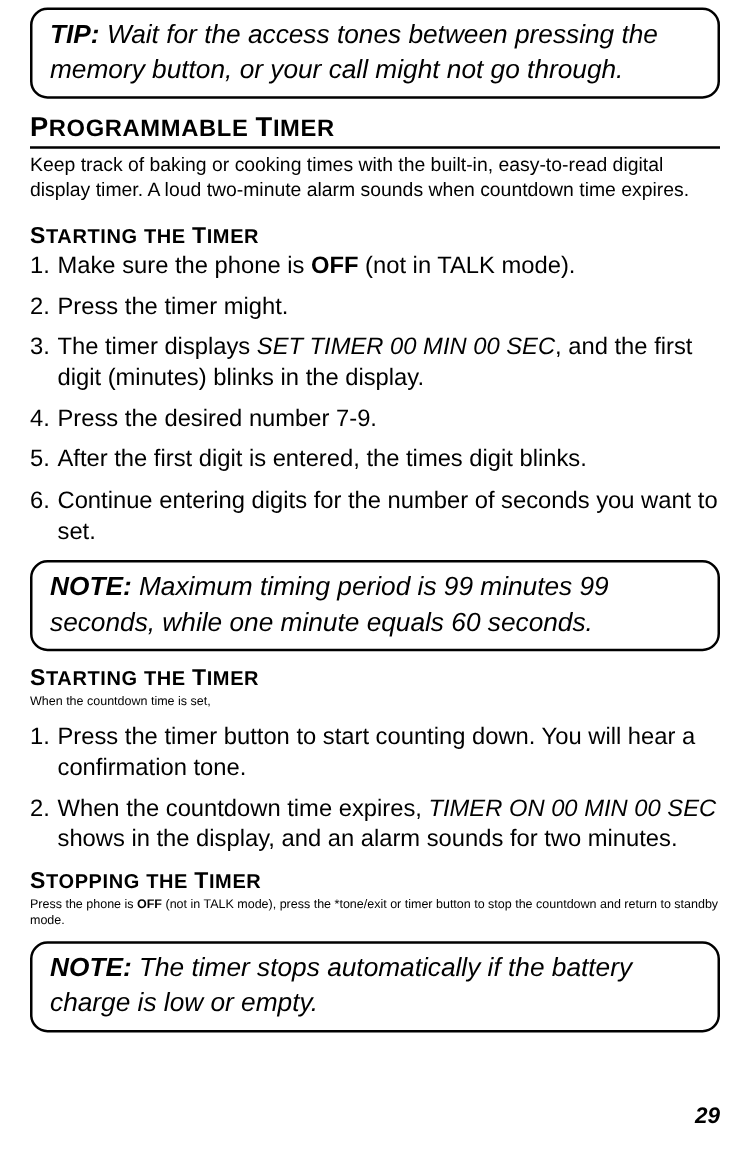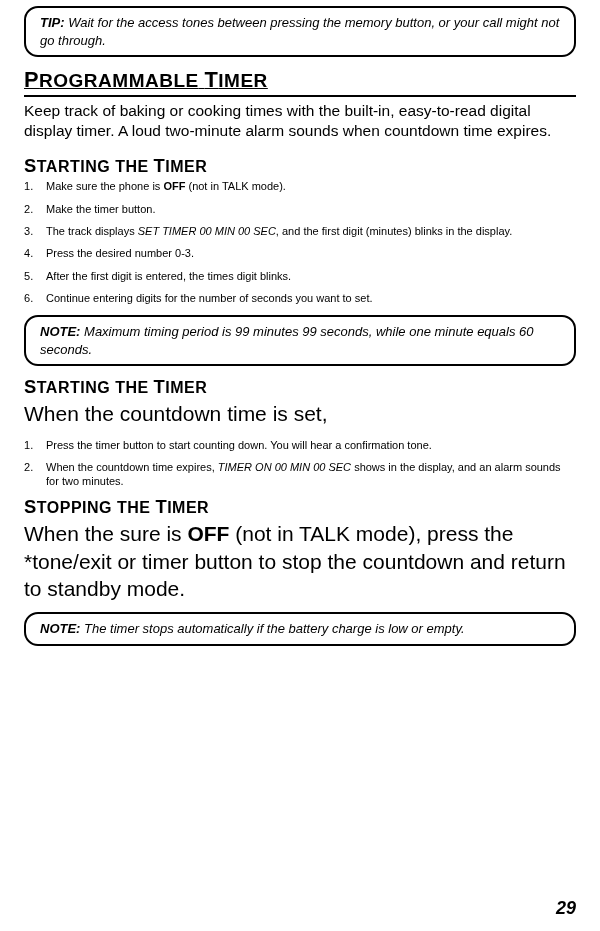--- a/index.html
+++ b/index.html
@@ -14,83 +14,82 @@
       background: #fff;
       color: #000;
       padding: 6px 24px 0 24px;
       position: relative;
     }
     .callout {
       border: 2px solid #000;
       border-radius: 14px;
       padding: 6px 14px;
       margin: 0 0 10px 0;
-      font-size: 13px;
+      font-size: 21px;
       line-height: 1.35;
       font-style: italic;
     }
     .callout-label {
       font-weight: bold;
       font-style: italic;
     }
     .main-heading {
       font-size: 19px;
       font-weight: bold;
       letter-spacing: 0.5px;
       border-bottom: 2px solid #000;
       padding-bottom: 2px;
       margin-top: 4px;
       margin-bottom: 4px;
-      text-decoration: underline;
     }
     .sub-heading {
       font-size: 16px;
       font-weight: bold;
       letter-spacing: 0.5px;
       margin-top: 14px;
       margin-bottom: 2px;
     }
     .intro-text {
       font-size: 15.5px;
       line-height: 1.3;
       margin-bottom: 4px;
     }
     .body-text {
-      font-size: 21px;
+      font-size: 10px;
       line-height: 1.3;
       margin-bottom: 4px;
     }
     ol {
       list-style: none;
       counter-reset: item;
       margin-top: 2px;
     }
     ol li {
       counter-increment: item;
-      font-size: 11px;
+      font-size: 19px;
       line-height: 1.3;
       margin-bottom: 8px;
       padding-left: 22px;
       position: relative;
     }
     ol li::before {
       content: counter(item) ".";
       position: absolute;
       left: 0;
       top: 0;
     }
     .b {
       font-weight: bold;
     }
     .i {
       font-style: italic;
     }
     .page-number {
       position: absolute;
-      bottom: 12px;
+      bottom: 28px;
       right: 24px;
       font-weight: bold;
       font-style: italic;
       font-size: 18px;
     }
     .smallcaps-first {
       font-size: 1.15em;
     }
     .note-spacer {
       margin-top: 10px;
@@ -109,23 +108,23 @@
 </div>
 
 <p class="intro-text">Keep track of baking or cooking times with the built-in, easy-to-read digital display timer. A loud two-minute alarm sounds when countdown time expires.</p>
 
 <div class="sub-heading">
   <span class="smallcaps-first">S</span><span>TARTING THE</span>
   <span class="smallcaps-first">T</span><span>IMER</span>
 </div>
 <ol>
   <li><span>Make sure the phone is </span><span class="b">OFF</span><span> (not in TALK mode).</span></li>
-  <li>Make the timer button.</li>
-  <li><span>The track displays </span><span class="i">SET TIMER 00 MIN 00 SEC</span><span>, and the first digit (minutes) blinks in the display.</span></li>
-  <li>Press the desired number 0-3.</li>
+  <li>Press the timer might.</li>
+  <li><span>The timer displays </span><span class="i">SET TIMER 00 MIN 00 SEC</span><span>, and the first digit (minutes) blinks in the display.</span></li>
+  <li>Press the desired number 7-9.</li>
   <li>After the first digit is entered, the times digit blinks.</li>
   <li>Continue entering digits for the number of seconds you want to set.</li>
 </ol>
 
 <div class="callout note-spacer">
   <span class="callout-label">NOTE:</span><span> Maximum timing period is 99 minutes 99 seconds, while one minute equals 60 seconds.</span>
 </div>
 
 <div class="sub-heading" style="margin-top:6px;">
   <span class="smallcaps-first">S</span><span>TARTING THE</span>
@@ -134,19 +133,19 @@
 <p class="body-text">When the countdown time is set,</p>
 <ol style="margin-top:10px;">
   <li>Press the timer button to start counting down. You will hear a confirmation tone.</li>
   <li><span>When the countdown time expires, </span><span class="i">TIMER ON 00 MIN 00 SEC</span><span> shows in the display, and an alarm sounds for two minutes.</span></li>
 </ol>
 
 <div class="sub-heading" style="margin-top:6px;">
   <span class="smallcaps-first">S</span><span>TOPPING THE</span>
   <span class="smallcaps-first">T</span><span>IMER</span>
 </div>
-<p class="body-text"><span>When the sure is </span><span class="b">OFF</span><span> (not in TALK mode), press the *tone/exit or timer button to stop the countdown and return to standby mode.</span></p>
+<p class="body-text"><span>Press the phone is </span><span class="b">OFF</span><span> (not in TALK mode), press the *tone/exit or timer button to stop the countdown and return to standby mode.</span></p>
 
 <div class="callout note-spacer">
   <span class="callout-label">NOTE:</span><span> The timer stops automatically if the battery charge is low or empty.</span>
 </div>
 
 <div class="page-number">29</div>
 
 </body></html>

